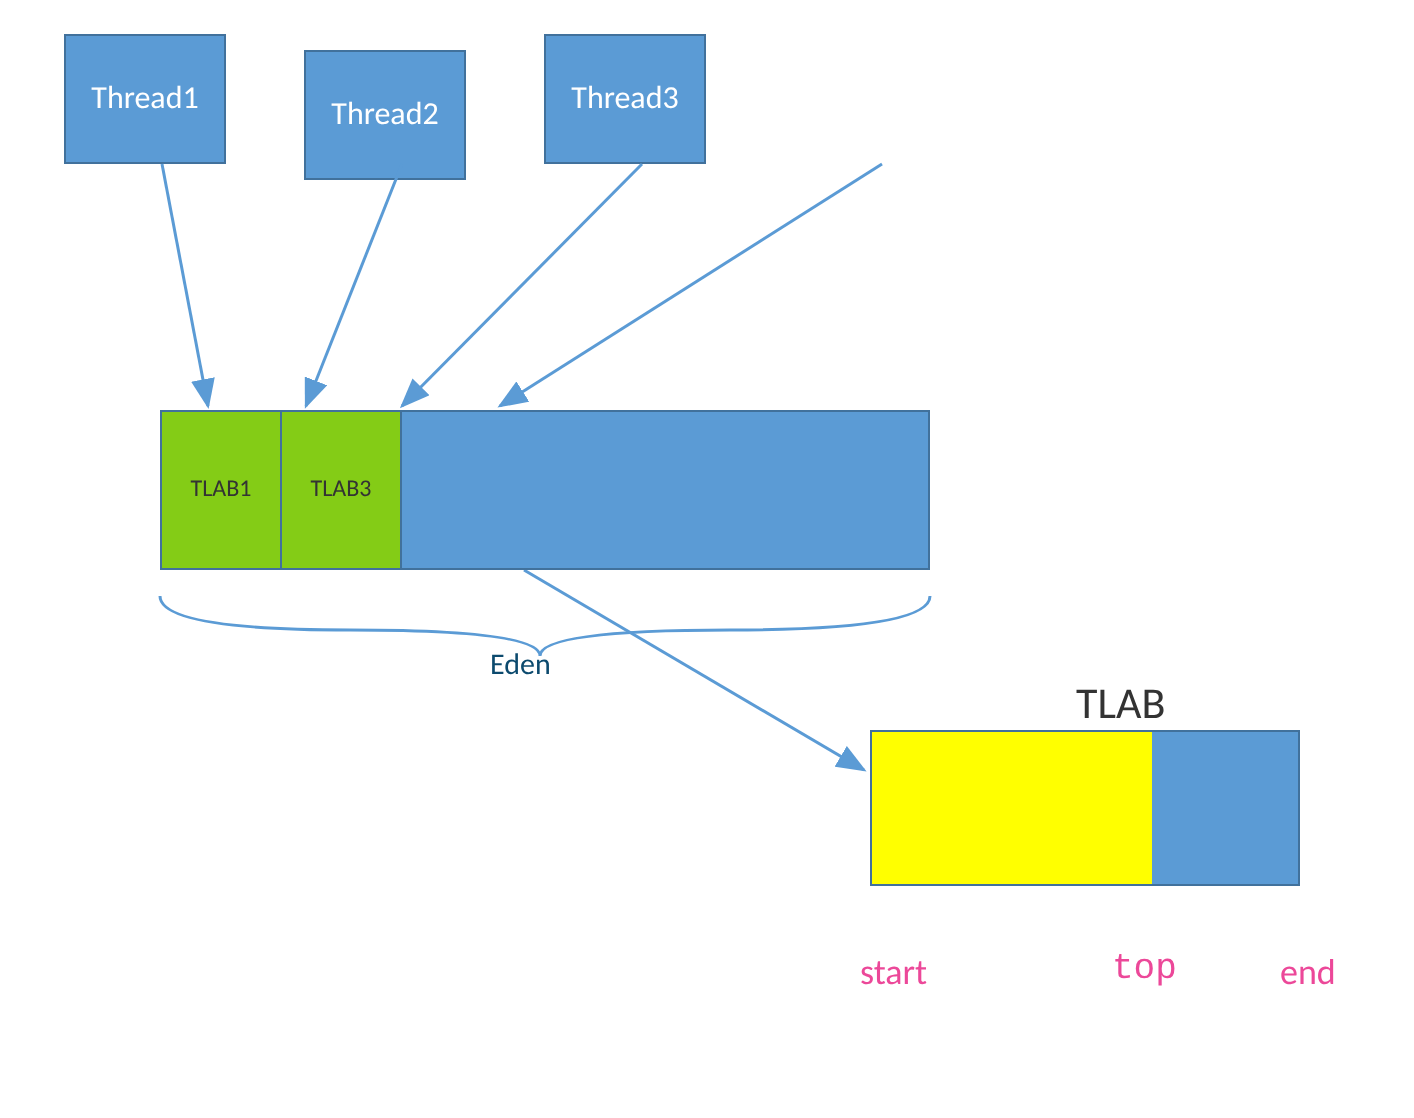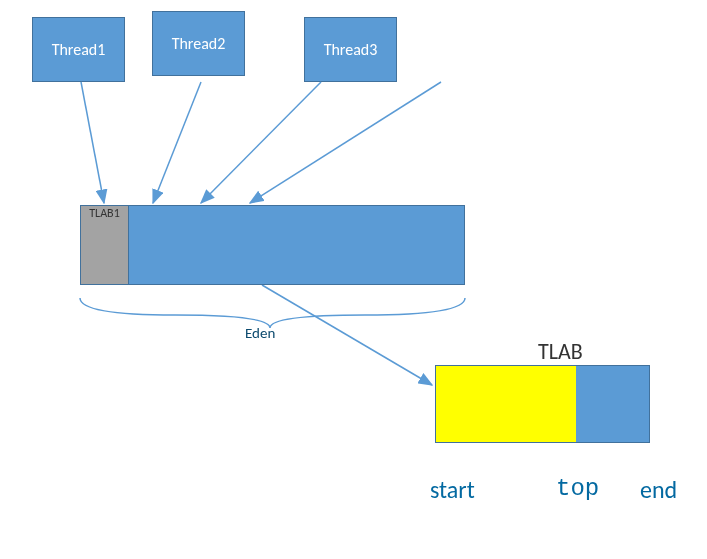--- a/index.html
+++ b/index.html
@@ -1,21 +1,21 @@
 <!DOCTYPE html>
 <html><head>
   <meta charset="utf-8">
   <style>
     * { margin: 0; padding: 0; box-sizing: border-box; }
     body { font-family: Calibri, Arial, sans-serif; width: 707px; height: 559px; position: relative; background: white; }
     .container { position: relative; width: 100%; height: 100%; }
     
     .thread-box {
       position: absolute;
-      width: 93px;
+      width: 81px;
       height: 65px;
       background: #5b9bd5;
       border: 1px solid #41719c;
       display: flex;
       align-items: center;
       justify-content: center;
       color: white;
       font-size: 16px;
     }
     
@@ -23,26 +23,26 @@
       position: absolute;
       left: 80px;
       top: 205px;
       width: 385px;
       height: 80px;
       border: 1px solid #41719c;
       display: flex;
     }
     
     .tlab-box {
-      width: 48px;
+      width: 60px;
       height: 100%;
-      background: #a3a3a3;
+      background: #84cc16;
       border-right: 1px solid #41719c;
       display: flex;
-      align-items: flex-start;
+      align-items: center;
       justify-content: center;
       color: #333;
       font-size: 12px;
     }
     
     .eden-remainder {
       flex: 1;
       background: #5b9bd5;
     }
     
@@ -78,43 +78,43 @@
       position: absolute;
       left: 538px;
       top: 338px;
       font-size: 22px;
       color: #333;
       text-align: center;
     }
     
     .marker-label {
       position: absolute;
-      font-size: 24px;
-      color: #0369a1;
+      font-size: 18px;
+      color: #ec4899;
     }
     
     .arrow-svg {
       position: absolute;
       top: 0;
       left: 0;
       pointer-events: none;
     }
   </style>
 </head>
 <body>
 
 <div class="container">
 
   <div class="thread-box" style="left:32px; top:17px;">
     <span>Thread1</span>
   </div>
-  <div class="thread-box" style="left:152px; top:11px;">
+  <div class="thread-box" style="left:152px; top:25px;">
     <span>Thread2</span>
   </div>
-  <div class="thread-box" style="left:272px; top:17px;margin-left:32px;">
+  <div class="thread-box" style="left:272px; top:17px;">
     <span>Thread3</span>
   </div>
 
   <svg class="arrow-svg" width="707" height="559">
     <defs>
       <marker id="arrowhead" markerWidth="10" markerHeight="8" refX="9" refY="4" orient="auto">
         <polygon points="0 0, 10 4, 0 8" fill="#5b9bd5"></polygon>
       </marker>
     </defs>
 
@@ -128,20 +128,23 @@
 
     <path d="M 80 298 Q 80 315 175 315 Q 270 315 270 328 Q 270 315 365 315 Q 465 315 465 298" stroke="#5b9bd5" stroke-width="1.5" fill="none"></path>
 
     <line x1="262" y1="285" x2="432" y2="385" stroke="#5b9bd5" stroke-width="1.5" marker-end="url(#arrowhead)"></line>
   </svg>
 
   <div class="eden-container">
     <div class="tlab-box">
       <span>TLAB1</span>
     </div>
+    <div class="tlab-box">
+      <span>TLAB3</span>
+    </div>
     <div class="eden-remainder"></div>
   </div>
 
   <div class="eden-label">Eden</div>
 
   <div class="tlab-title">TLAB</div>
 
   <div class="tlab-detail">
     <div class="tlab-used"></div>
     <div class="tlab-free"></div>

